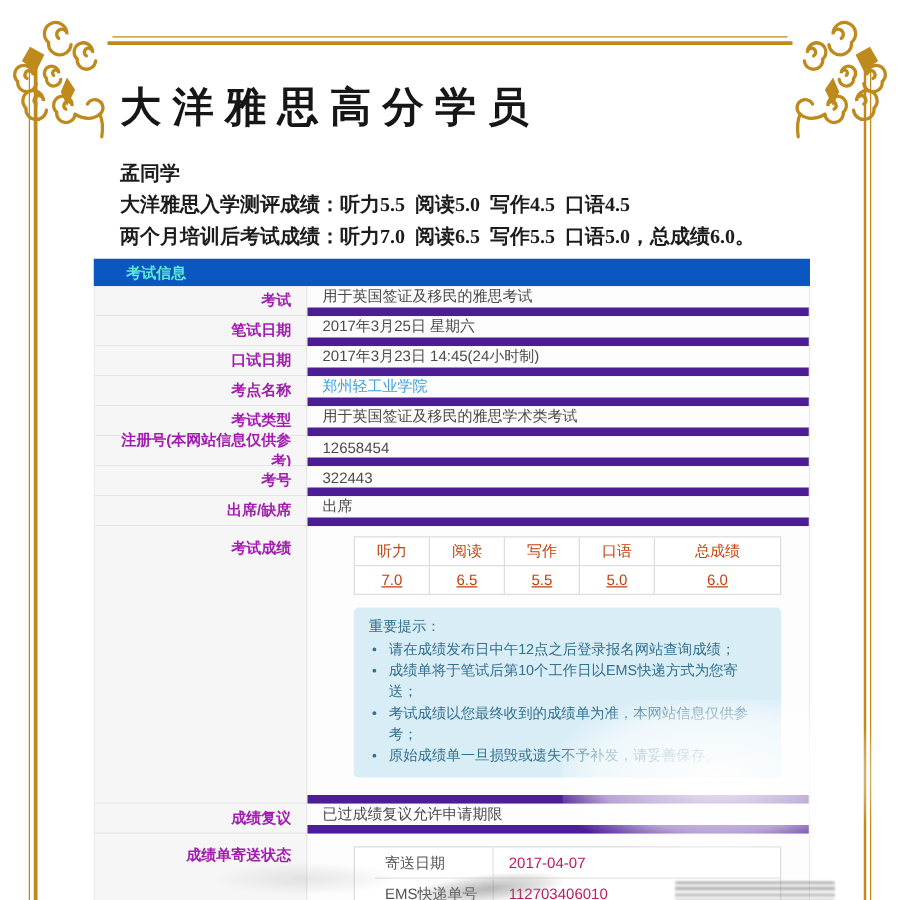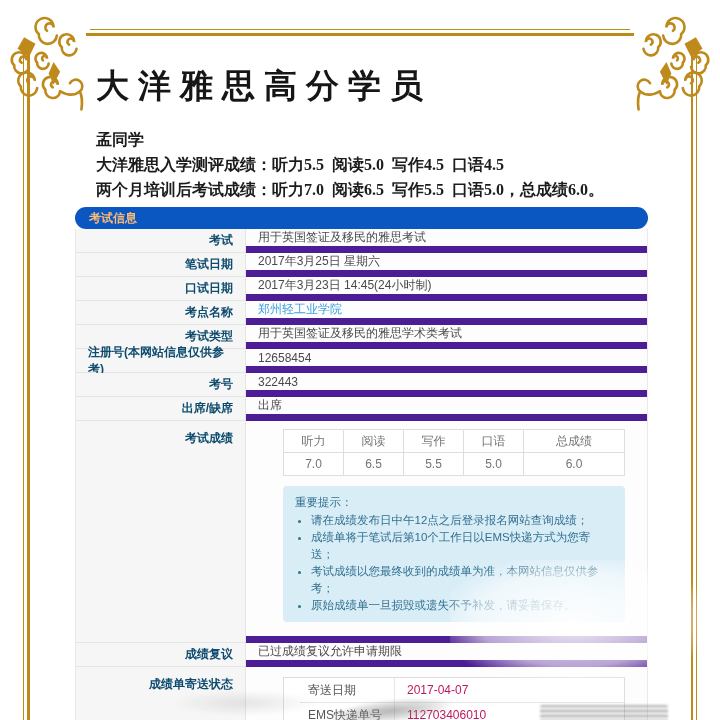--- a/index.html
+++ b/index.html
@@ -27,55 +27,54 @@
     margin:0 0 18px 0;
   }
   .intro-line{
     font-family:"Liberation Serif","DejaVu Serif",serif;
     font-size:16px;font-weight:600;line-height:25px;color:#1c1c1c;
     white-space:pre-wrap;
   }
   
   .panel{position:absolute;left:75px;top:207px;width:573px;font-size:12px;}
   .panel-header{
-    height:22px;background:#0a57c2;color:#fdba74;font-weight:bold;
-    display:flex;align-items:center;padding:0 14px;box-sizing:border-box;
+    height:22px;background:#0a57c2;color:#5eead4;font-weight:bold;
+    display:flex;align-items:center;padding:0 26px;box-sizing:border-box;
     font-size:12px;
-    border-radius:11px;
   }
   .info-table{border:1px solid #e9e9e9;border-top:none;}
   .row{display:flex;align-items:stretch;}
   .cell-label{
     width:170px;min-width:170px;background:#f6f6f6;
     border-bottom:1px solid #e4e4e4;border-right:1px solid #e4e4e4;
-    padding:0 12px;box-sizing:border-box;
+    text-align:right;padding:0 12px;box-sizing:border-box;
     display:flex;align-items:center;justify-content:flex-end;
-    color:#0c4a6e;font-weight:bold;
+    color:#a21caf;font-weight:bold;
   }
   .cell-value{
     flex:1;background:#fdfdfd;border-bottom:7px solid #4c1d95;
     padding:0 12px;box-sizing:border-box;display:flex;align-items:center;
     color:#4a4a4a;
   }
   .row.simple{height:24px;}
   .row.tall .cell-label{align-items:flex-start;padding-top:9px;}
   .row.tall .cell-value{display:block;padding-top:6px;}
   .link{color:#3ca0dc;cursor:pointer;text-decoration:none;}
   
   .score-table{
     margin:2px 10px 10px 25px;border:1px solid #ddd;background:#fff;
     display:grid;grid-template-columns:60px 60px 60px 60px 1fr;
   }
   .score-cell{
     border-right:1px solid #ddd;border-bottom:1px solid #ddd;
     height:22px;display:flex;align-items:center;justify-content:center;
-    color:#737373;
+    color:#c2410c;
   }
   .score-cell.last-col{border-right:none;}
-  .score-cell.bottom{border-bottom:none;}
+  .score-cell.bottom{border-bottom:none;text-decoration:underline;}
   
   .notice-box{
     margin:8px 10px 14px 25px;background:#d9edf7;border-radius:4px;
     padding:8px 12px;color:#31708f;font-size:11.5px;line-height:17px;
   }
   .notice-title{margin:0 0 1px 0;}
   .notice-list{margin:0;padding-left:16px;list-style:disc;}
   
   .delivery-box{margin:4px 10px 0 25px;border:1px solid #ddd;background:#fff;}
   .delivery-row{display:flex;border-bottom:1px solid #e5e5e5;height:24px;margin-left:16px;}

